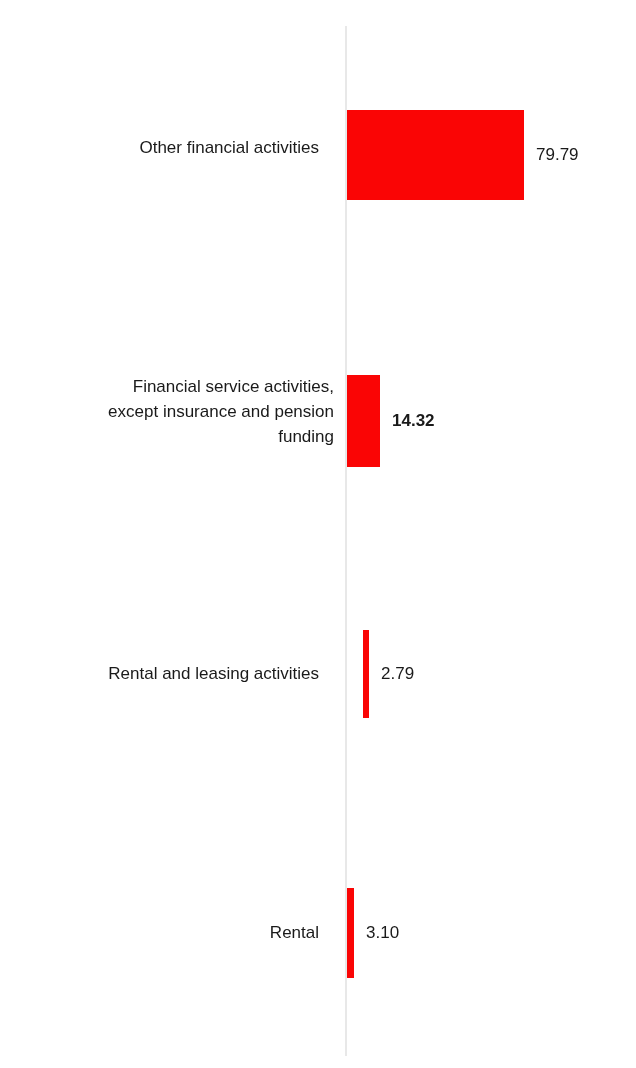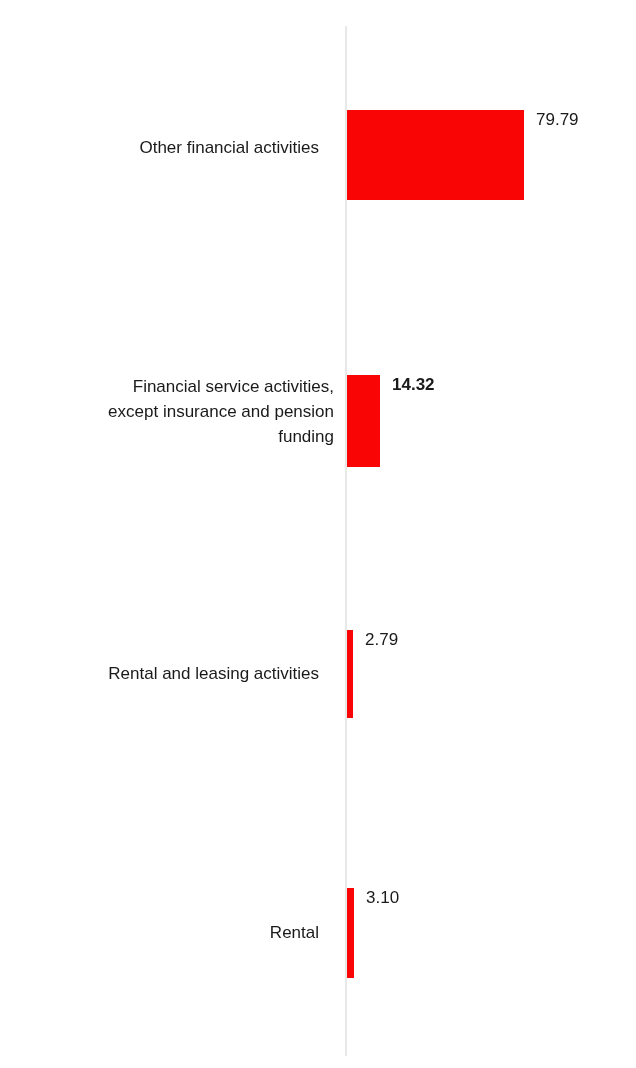--- a/index.html
+++ b/index.html
@@ -49,21 +49,21 @@
     text-align: right;
     font-size: 17px;
     line-height: 25px;
     color: #1a1a1a;
     white-space: pre-line;
   }
   .bar-wrap {
     position: absolute;
     left: 347px;
     display: flex;
-    align-items: flex-start;
+    align-items: center;
   }
   .bar {
     background: #fa0505;
     height: 100%;
   }
   .val-label {
     font-size: 17px;
     color: #1a1a1a;
     margin-left: 12px;
     white-space: nowrap;
@@ -91,21 +91,21 @@
 except insurance and pension
 funding</div>
       <div class="bar-wrap" style="top:9px; height:92px;font-weight:bold;">
         <div class="bar" style="width:33px;"></div>
         <div class="val-label">14.32</div>
       </div>
     </div>
 
     <div class="row" style="top:630px; height:88px;">
       <div class="cat-label" style="top:31px;text-align:right;">Rental and leasing activities</div>
-      <div class="bar-wrap" style="top:0; height:88px;">
+      <div class="bar-wrap" style="top:0; height:88px;padding-left:16px;">
         <div class="bar" style="width:6px;"></div>
         <div class="val-label">2.79</div>
       </div>
     </div>
 
     <div class="row" style="top:888px; height:90px;">
       <div class="cat-label" style="top:32px;">Rental</div>
       <div class="bar-wrap" style="top:0; height:90px;">
         <div class="bar" style="width:7px;"></div>
         <div class="val-label">3.10</div>

